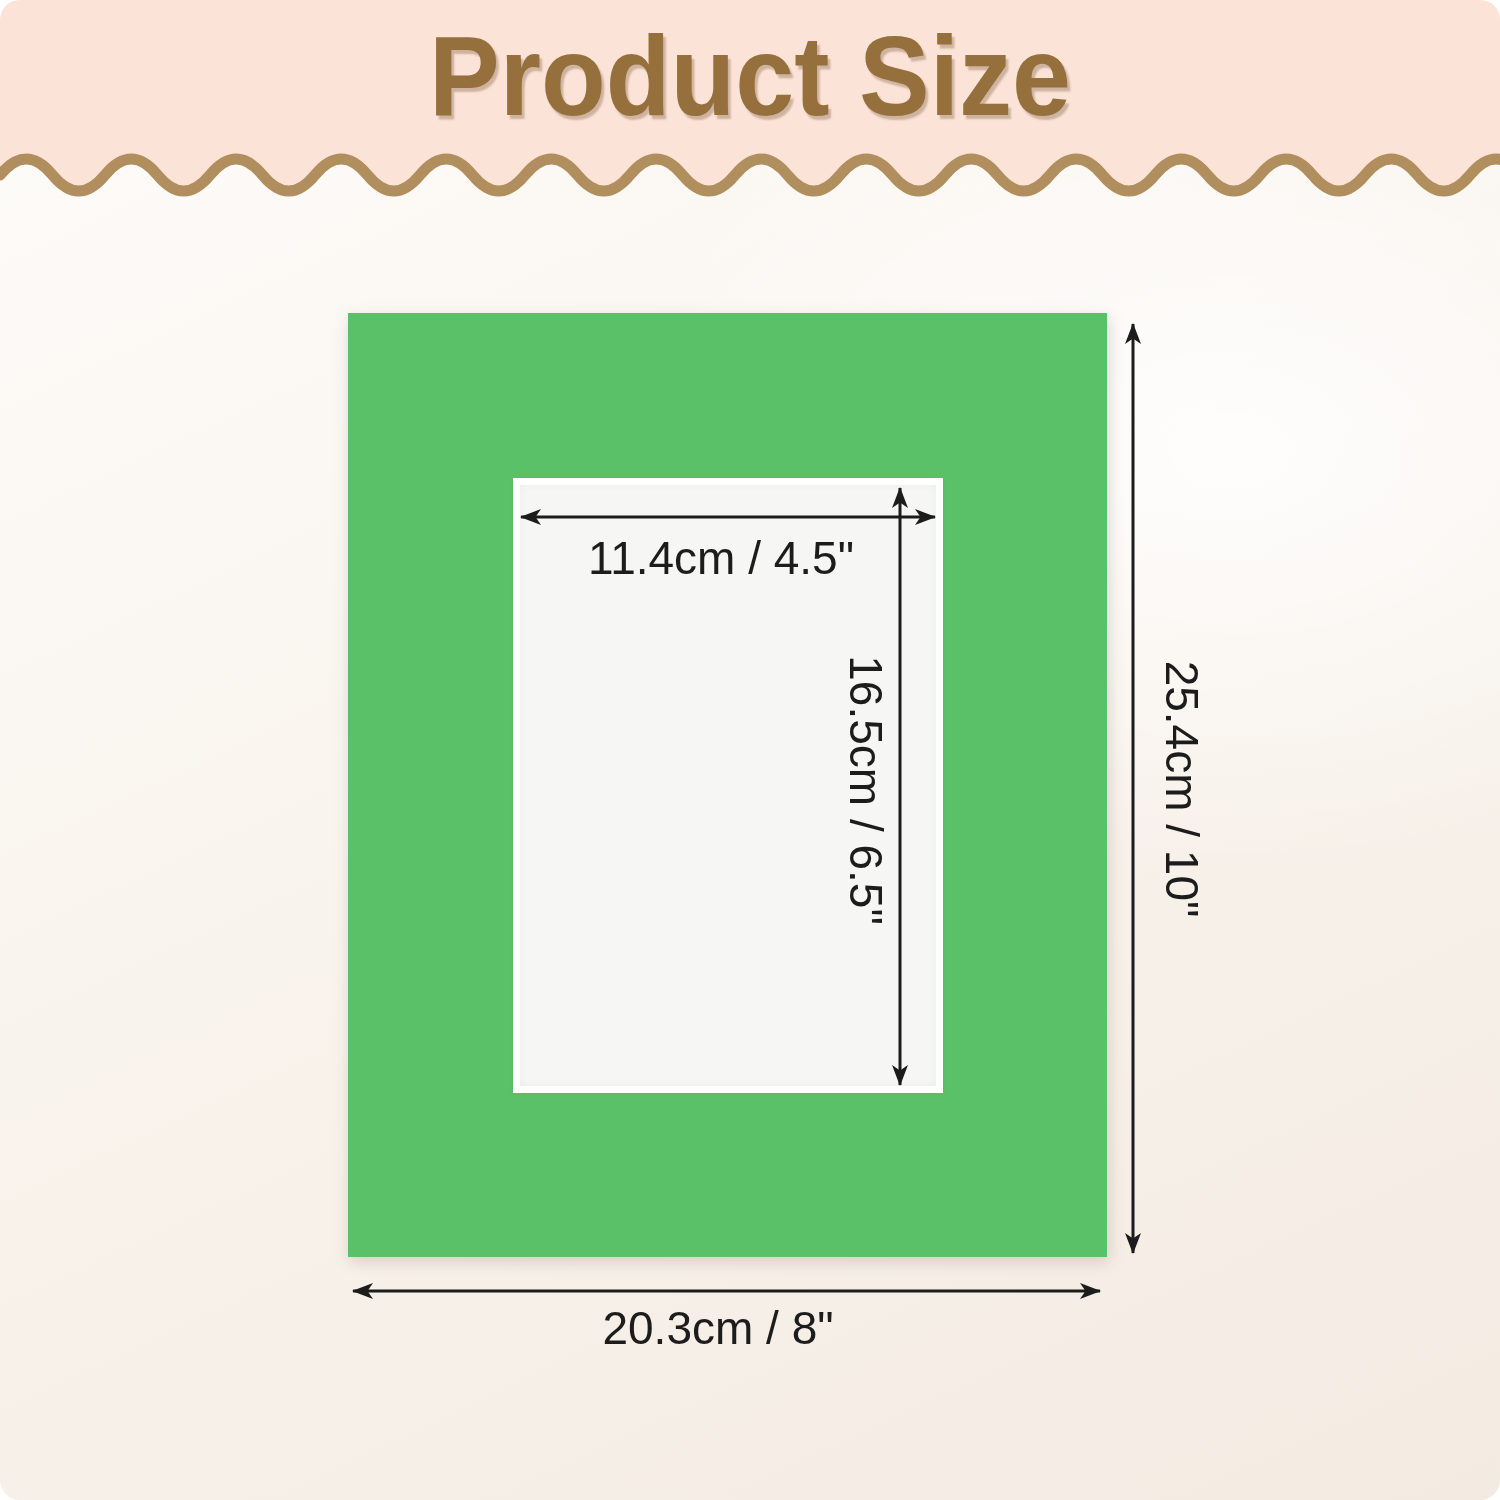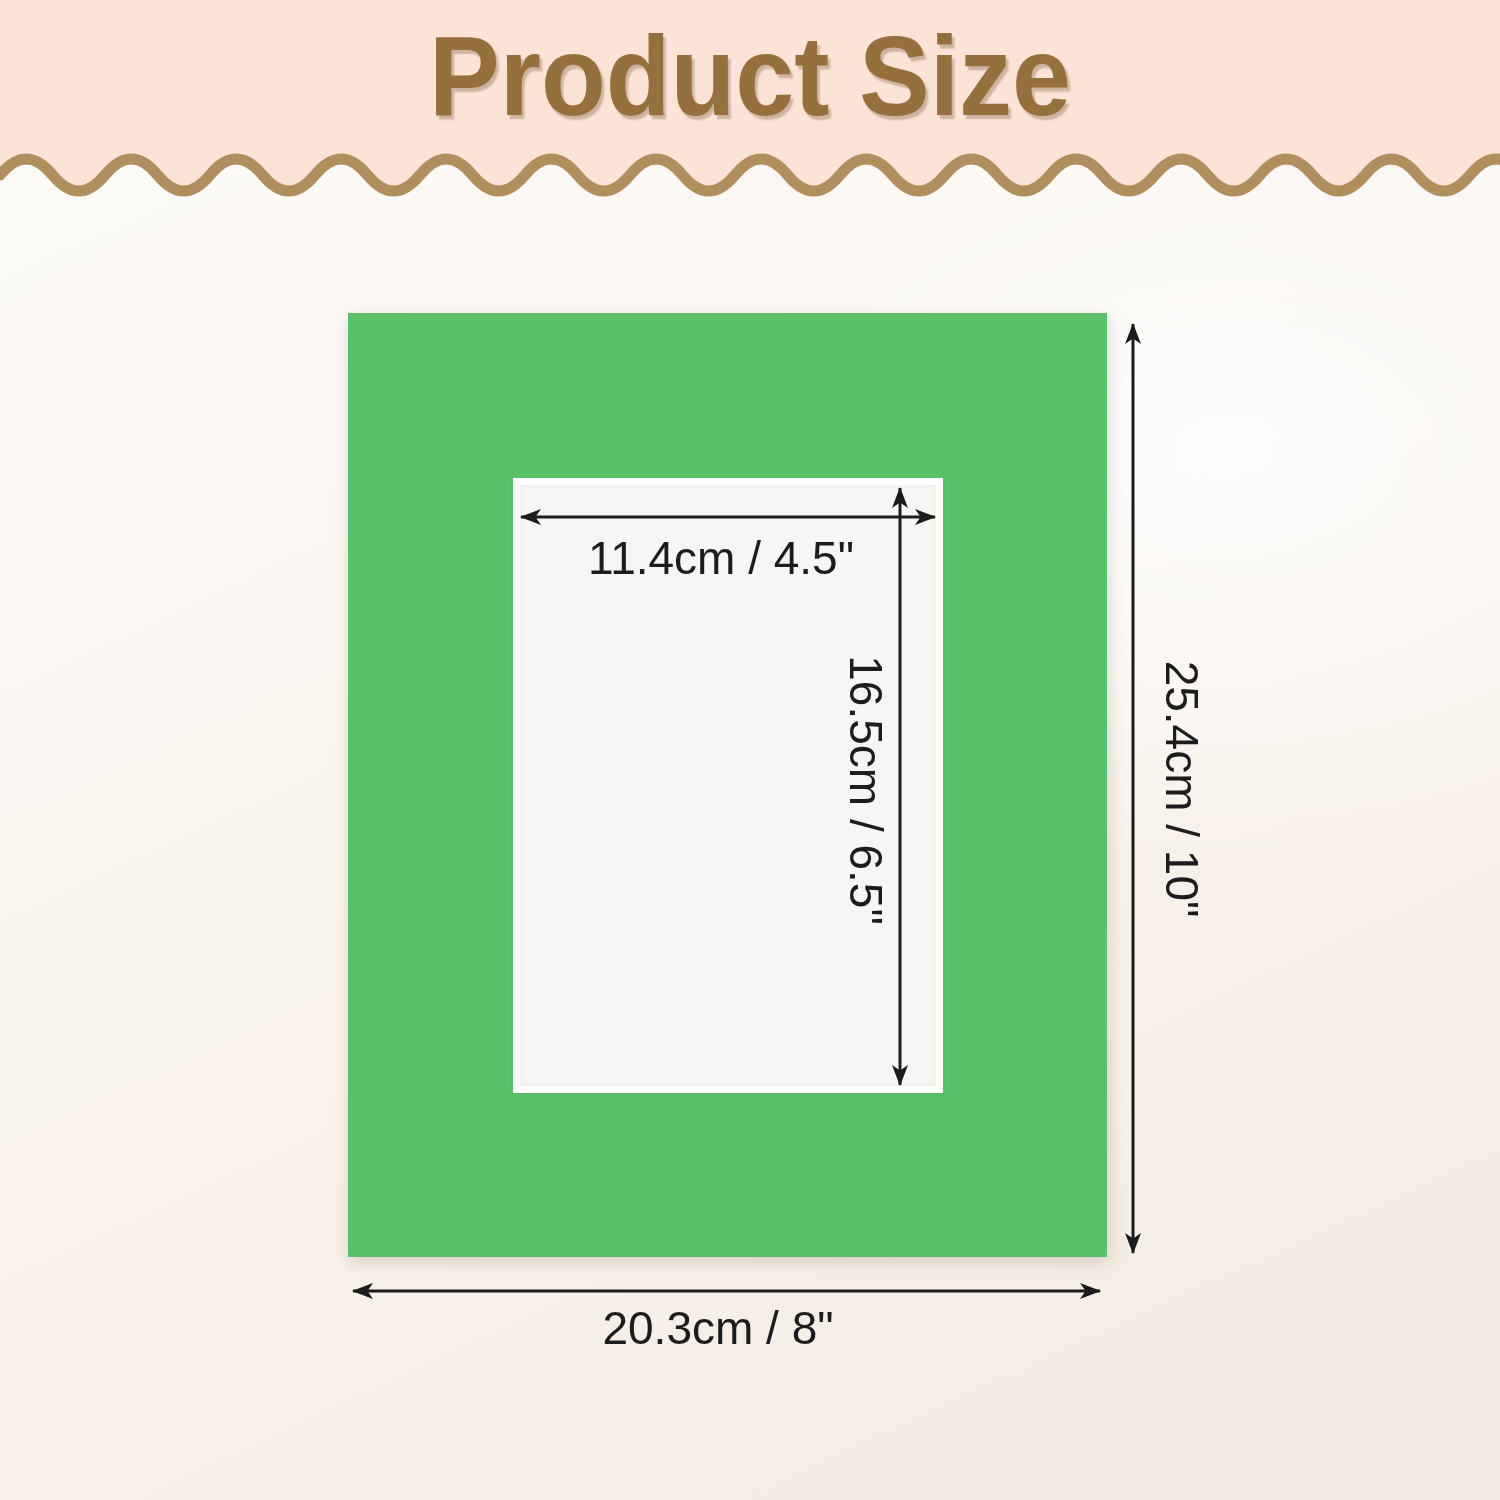--- a/index.html
+++ b/index.html
@@ -1,21 +1,21 @@
 <!DOCTYPE html>
 <html style="--banner_bg: #fce3d8; --title_brown: #96703c; --wave_brown: #b18e5d; --page_bg_light: #fdfbf8; --page_bg_shade: #f3ebe2; --mat_green: #5bc169; --cutout_white: #f6f6f4; --bevel_white: #ffffff; --arrow_black: #1c1c1c;"><head>
 <meta charset="utf-8">
 <style>
   html,body{margin:0;padding:0;}
   body{width:1500px;height:1500px;overflow:hidden;
        font-family:"Liberation Sans","DejaVu Sans",sans-serif;}
   .stage{position:relative;width:1500px;height:1500px;overflow:hidden;
          background:
            radial-gradient(1100px 700px at 82% 30%, rgba(255,255,255,0.85), rgba(255,255,255,0) 60%),
-           linear-gradient(155deg, var(--page_bg_light) 8%, #f8f2eb 55%, var(--page_bg_shade) 100%);}
+           linear-gradient(155deg, var(--page_bg_light) 8%, #f8f2eb 55%, var(--page_bg_shade) 100%); border-radius: 20px;}
 
   
   .wave-svg{position:absolute;left:0;top:0;width:1500px;height:230px;display:block;}
   .page-title{position:absolute;left:0;top:0;width:1500px;height:150px;margin:0;
               display:flex;align-items:center;justify-content:center;
               font-size:114px;font-weight:bold;letter-spacing:0px;
               color:var(--title_brown);
               transform:scaleX(0.93);transform-origin:center;
               text-shadow:3px 4px 2px rgba(100,70,30,0.30);
               white-space:nowrap;z-index:3;}

